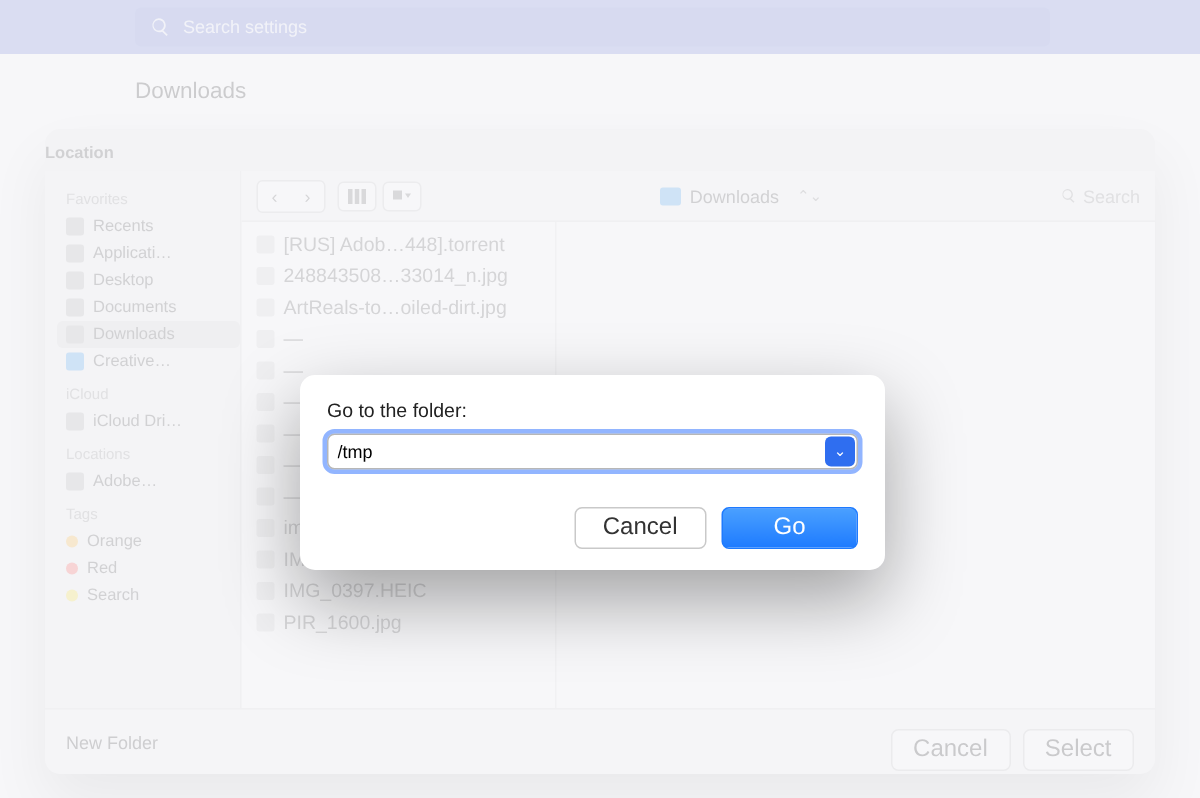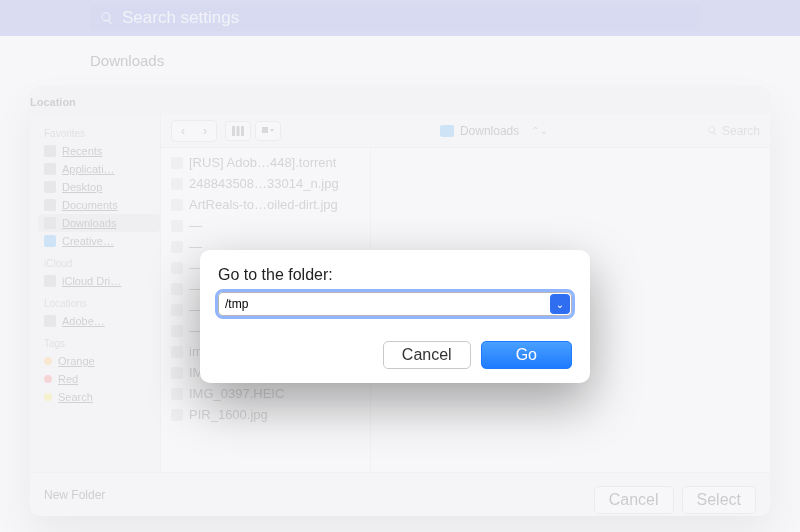--- a/index.html
+++ b/index.html
@@ -1,40 +1,40 @@
 <!DOCTYPE html>
 <html><head>
 <meta charset="utf-8">
 <style>
   * { box-sizing: border-box; margin: 0; padding: 0; font-family: -apple-system, "Helvetica Neue", Arial, sans-serif; }
   html, body { width: 800px; height: 532px; overflow: hidden; background: #fff; }
 
   
   .topbar { background: #7a8be0; height: 36px; display:flex; align-items:center; padding: 6px 90px; }
-  .search-pill { background: #6c7dd6; border-radius: 4px; height: 26px; width: 610px; display:flex; align-items:center; padding:0 10px; color:#e6e9fb; font-size:17px; gap:8px; }
+  .search-pill { background: #6c7dd6; border-radius: 4px; height: 26px; width: 610px; display:flex; align-items:center; padding:0 10px; color:#e6e9fb; font-size:12px; gap:8px; }
   .search-pill svg { width:14px; height:14px; fill:#e6e9fb; }
 
   .page-title { margin: 16px 0 8px 90px; font-size: 15px; color:#3c3c3c; font-weight:500; }
 
   
   .dim-overlay { position:absolute; inset:0; background: rgba(245,245,247,0.78); z-index:50; pointer-events:none; }
 
   
   .open-panel {
     position:absolute; left:30px; top:86px; width:740px; height:430px;
     background:#ececec; border-radius:10px; box-shadow: 0 20px 40px rgba(0,0,0,0.25);
     display:flex; flex-direction:column; overflow:hidden; z-index:20;
   }
   .panel-header { text-align:left; font-size:11px; color:#555; padding:10px 0 6px; font-weight:600; }
   .panel-body { flex:1; display:flex; min-height:0; }
 
   
   .sidebar { width:130px; background: rgba(240,240,240,0.9); padding:6px 0 0 8px; font-size:11px; color:#666; overflow:hidden; }
   .side-group { font-size:10px; color:#9a9a9a; margin:8px 0 3px 6px; }
-  .side-item { display:flex; align-items:center; gap:6px; padding:3px 6px; border-radius:4px; color:#555;text-decoration:underline; }
+  .side-item { display:flex; align-items:center; gap:6px; padding:3px 6px; border-radius:4px; color:#555; }
   .side-item.selected { background:#d8d8d8; }
   .side-item .dot { width:8px; height:8px; border-radius:50%; }
   .side-icon { width:12px; height:12px; display:inline-block; }
 
   
   .panel-main { flex:1; display:flex; flex-direction:column; background:#fff; border-left:1px solid #ddd; }
   .toolbar { height:34px; background:#f4f4f4; border-bottom:1px solid #ddd; display:flex; align-items:center; gap:8px; padding:0 10px; font-size:12px; color:#555; }
   .nav-seg { display:flex; border:1px solid #ccc; border-radius:4px; overflow:hidden; background:#fff; }
   .nav-seg button { width:22px; height:20px; border:none; background:transparent; font-size:12px; color:#666; }
   .view-seg { display:flex; gap:4px; }
@@ -56,21 +56,21 @@
   .mac-btn { background:#fff; border:1px solid #c9c9c9; border-radius:5px; padding:4px 14px; font-size:16px; color:#333;margin-top:11px; }
   .mac-btn.default { background:linear-gradient(#4aa0ff,#1e7bff); color:#fff; border-color:#1e7bff; }
   .link-btn { border:none; background:transparent; font-size:12px; color:#444; }
 
   
   .goto-modal {
     position:absolute; left:200px; top:250px; width:390px;
     background:#fff; border-radius:10px; box-shadow:0 20px 50px rgba(0,0,0,0.35);
     padding:16px 18px 14px; z-index:100;
   }
-  .goto-modal .label { font-size:16px; color:#222; margin-bottom:8px; font-weight:500; }
+  .goto-modal .label { font-size:13px; color:#222; margin-bottom:8px; font-weight:500; }
   .combo { position:relative; }
   .combo input {
     width:100%; height:24px; border:1px solid #b7b7b7; border-radius:5px;
     padding:2px 26px 2px 6px; font-size:12px; outline:3px solid rgba(56,120,255,0.55); outline-offset:0;
   }
   .combo .step {
     position:absolute; right:2px; top:2px; width:20px; height:20px;
     background:#2f6ef0; border-radius:4px; color:#fff; display:flex; align-items:center; justify-content:center; font-size:10px;
   }
   .goto-actions { display:flex; justify-content:flex-end; gap:10px; margin-top:14px; }

